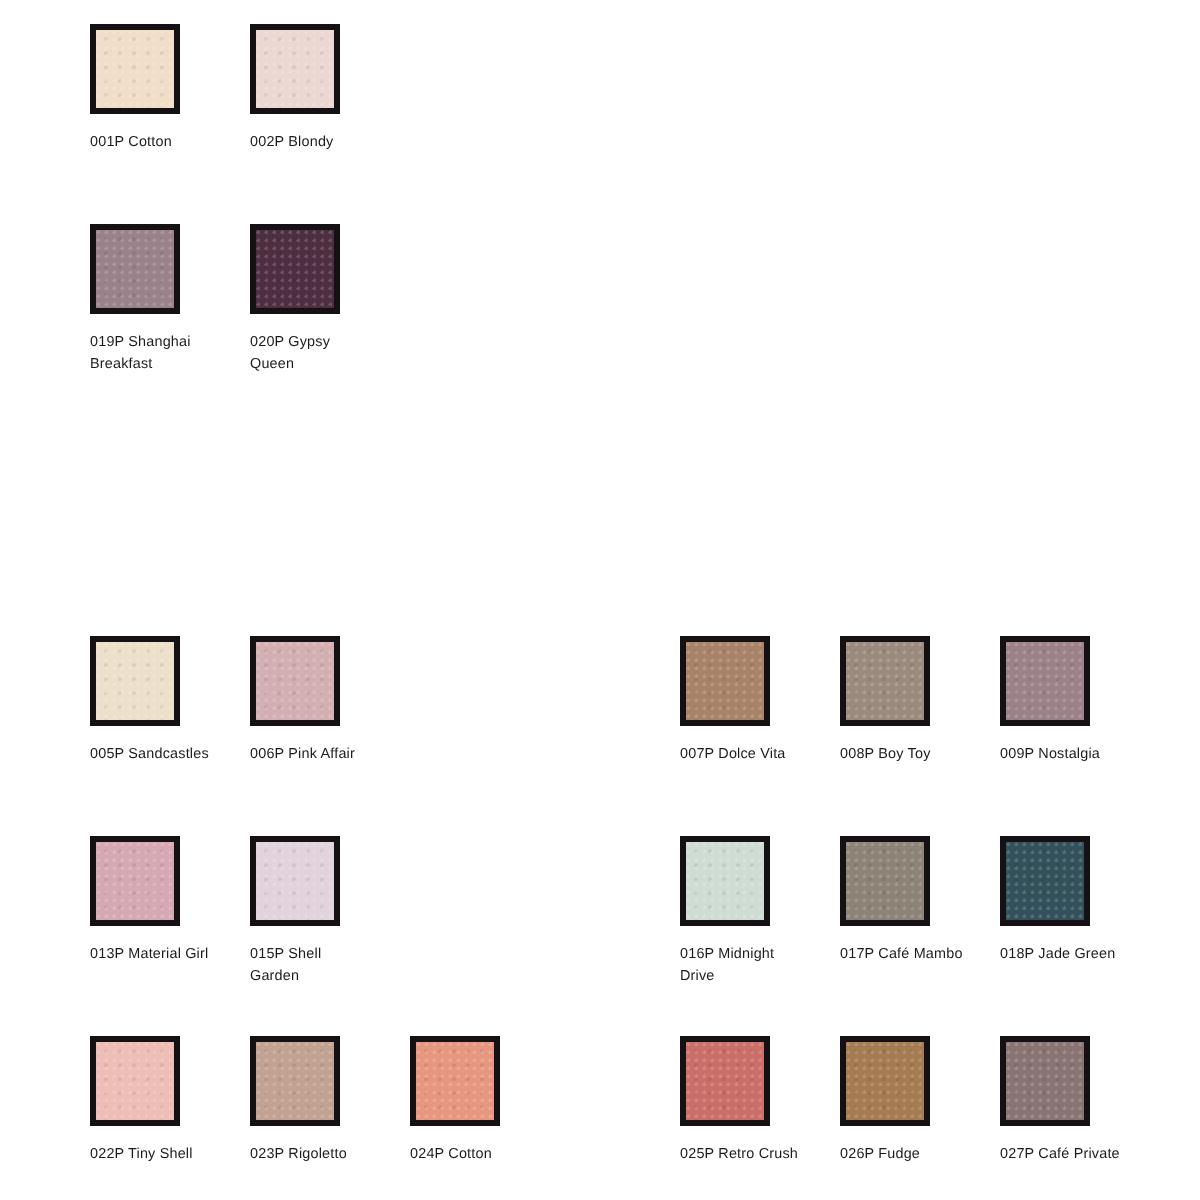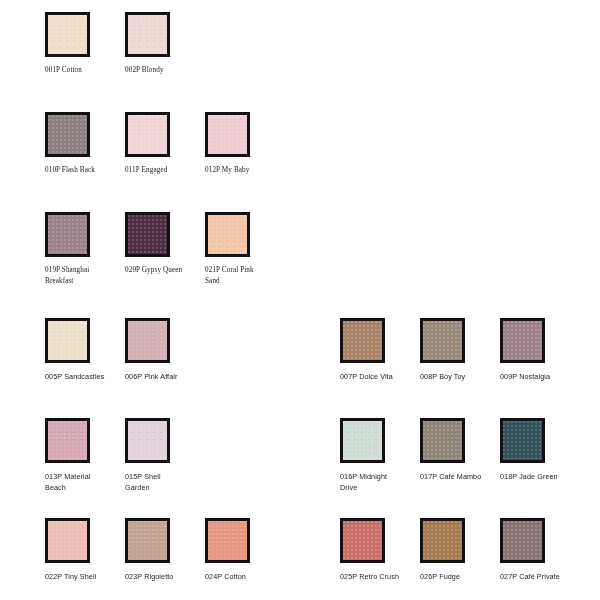--- a/index.html
+++ b/index.html
@@ -19,21 +19,21 @@
     position: relative;
     width: 600px;
     height: 600px;
     background: #ffffff;
   }
 
   
   .block {
     position: absolute;
   }
-  #block-left  { left: 45px;  top: 12px; font-family: Liberation Serif, serif; }
+  #block-left  { left: 45px;  top: 12px; }
   #block-lower-left  { left: 45px;  top: 318px; }
   #block-lower-right { left: 340px; top: 318px; }
 
   .row {
     display: flex;
   }
 
   .cell {
     width: 80px;
     box-sizing: border-box;
@@ -88,55 +88,29 @@
         <div class="cell">
           <div class="swatch-frame" style="border-color: rgb(20, 16, 19);">
             <div class="swatch-fill" style="background-image: radial-gradient(circle at 30% 30%, rgba(255, 255, 255, 0.16) 0px, rgba(255, 255, 255, 0.16) 1px, rgba(0, 0, 0, 0) 1px), radial-gradient(circle at 70% 65%, rgba(0, 0, 0, 0.07) 0px, rgba(0, 0, 0, 0.07) 1px, rgba(0, 0, 0, 0) 1px), linear-gradient(rgb(236, 215, 211), rgb(236, 215, 211));"></div>
           </div>
           <div class="label">002P Blondy</div>
         </div>
       </div>
       <div class="row row-h-a">
         <div class="cell">
           <div class="swatch-frame" style="border-color: rgb(20, 16, 19);">
-            <div class="swatch-fill" style="background-image: radial-gradient(circle at 30% 30%, rgba(255, 255, 255, 0.16) 0px, rgba(255, 255, 255, 0.16) 1px, rgba(0, 0, 0, 0) 1px), radial-gradient(circle at 70% 65%, rgba(0, 0, 0, 0.07) 0px, rgba(0, 0, 0, 0.07) 1px, rgba(0, 0, 0, 0) 1px), linear-gradient(rgb(140, 129, 128), rgb(140, 129, 128));"></div>
-          </div>
-          <div class="label">010P Flash Back</div>
-        </div>
-        <div class="cell">
-          <div class="swatch-frame" style="border-color: rgb(20, 16, 19);">
-            <div class="swatch-fill" style="background-image: radial-gradient(circle at 30% 30%, rgba(255, 255, 255, 0.16) 0px, rgba(255, 255, 255, 0.16) 1px, rgba(0, 0, 0, 0) 1px), radial-gradient(circle at 70% 65%, rgba(0, 0, 0, 0.07) 0px, rgba(0, 0, 0, 0.07) 1px, rgba(0, 0, 0, 0) 1px), linear-gradient(rgb(238, 212, 212), rgb(238, 212, 212));"></div>
-          </div>
-          <div class="label">011P Engaged</div>
-        </div>
-        <div class="cell">
-          <div class="swatch-frame" style="border-color: rgb(20, 16, 19);">
-            <div class="swatch-fill" style="background-image: radial-gradient(circle at 30% 30%, rgba(255, 255, 255, 0.16) 0px, rgba(255, 255, 255, 0.16) 1px, rgba(0, 0, 0, 0) 1px), radial-gradient(circle at 70% 65%, rgba(0, 0, 0, 0.07) 0px, rgba(0, 0, 0, 0.07) 1px, rgba(0, 0, 0, 0) 1px), linear-gradient(rgb(239, 204, 209), rgb(239, 204, 209));"></div>
-          </div>
-          <div class="label">012P My Baby</div>
-        </div>
-      </div>
-      <div class="row row-h-a">
-        <div class="cell">
-          <div class="swatch-frame" style="border-color: rgb(20, 16, 19);">
             <div class="swatch-fill" style="background-image: radial-gradient(circle at 30% 30%, rgba(255, 255, 255, 0.16) 0px, rgba(255, 255, 255, 0.16) 1px, rgba(0, 0, 0, 0) 1px), radial-gradient(circle at 70% 65%, rgba(0, 0, 0, 0.07) 0px, rgba(0, 0, 0, 0.07) 1px, rgba(0, 0, 0, 0) 1px), linear-gradient(rgb(155, 129, 137), rgb(155, 129, 137));"></div>
           </div>
           <div class="label">019P Shanghai Breakfast</div>
         </div>
         <div class="cell">
           <div class="swatch-frame" style="border-color: rgb(20, 16, 19);">
             <div class="swatch-fill" style="background-image: radial-gradient(circle at 30% 30%, rgba(255, 255, 255, 0.16) 0px, rgba(255, 255, 255, 0.16) 1px, rgba(0, 0, 0, 0) 1px), radial-gradient(circle at 70% 65%, rgba(0, 0, 0, 0.07) 0px, rgba(0, 0, 0, 0.07) 1px, rgba(0, 0, 0, 0) 1px), linear-gradient(rgb(78, 47, 65), rgb(78, 47, 65));"></div>
           </div>
           <div class="label">020P Gypsy Queen</div>
-        </div>
-        <div class="cell">
-          <div class="swatch-frame" style="border-color: rgb(20, 16, 19);">
-            <div class="swatch-fill" style="background-image: radial-gradient(circle at 30% 30%, rgba(255, 255, 255, 0.16) 0px, rgba(255, 255, 255, 0.16) 1px, rgba(0, 0, 0, 0) 1px), radial-gradient(circle at 70% 65%, rgba(0, 0, 0, 0.07) 0px, rgba(0, 0, 0, 0.07) 1px, rgba(0, 0, 0, 0) 1px), linear-gradient(rgb(242, 197, 168), rgb(242, 197, 168));"></div>
-          </div>
-          <div class="label">021P Coral Pink Sand</div>
         </div>
       </div>
     </div>
   <div class="block" id="block-lower-left">
       <div class="row row-h-b">
         <div class="cell">
           <div class="swatch-frame" style="border-color: rgb(20, 16, 19);">
             <div class="swatch-fill" style="background-image: radial-gradient(circle at 30% 30%, rgba(255, 255, 255, 0.16) 0px, rgba(255, 255, 255, 0.16) 1px, rgba(0, 0, 0, 0) 1px), radial-gradient(circle at 70% 65%, rgba(0, 0, 0, 0.07) 0px, rgba(0, 0, 0, 0.07) 1px, rgba(0, 0, 0, 0) 1px), linear-gradient(rgb(236, 224, 203), rgb(236, 224, 203));"></div>
           </div>
           <div class="label">005P Sandcastles</div>
@@ -146,21 +120,21 @@
             <div class="swatch-fill" style="background-image: radial-gradient(circle at 30% 30%, rgba(255, 255, 255, 0.16) 0px, rgba(255, 255, 255, 0.16) 1px, rgba(0, 0, 0, 0) 1px), radial-gradient(circle at 70% 65%, rgba(0, 0, 0, 0.07) 0px, rgba(0, 0, 0, 0.07) 1px, rgba(0, 0, 0, 0) 1px), linear-gradient(rgb(211, 175, 177), rgb(211, 175, 177));"></div>
           </div>
           <div class="label">006P Pink Affair</div>
         </div>
       </div>
       <div class="row row-h-b">
         <div class="cell">
           <div class="swatch-frame" style="border-color: rgb(20, 16, 19);">
             <div class="swatch-fill" style="background-image: radial-gradient(circle at 30% 30%, rgba(255, 255, 255, 0.16) 0px, rgba(255, 255, 255, 0.16) 1px, rgba(0, 0, 0, 0) 1px), radial-gradient(circle at 70% 65%, rgba(0, 0, 0, 0.07) 0px, rgba(0, 0, 0, 0.07) 1px, rgba(0, 0, 0, 0) 1px), linear-gradient(rgb(214, 168, 180), rgb(214, 168, 180));"></div>
           </div>
-          <div class="label">013P Material Beach</div>
+          <div class="label">013P Material Girl</div>
         </div>
         <div class="cell">
           <div class="swatch-frame" style="border-color: rgb(20, 16, 19);">
             <div class="swatch-fill" style="background-image: radial-gradient(circle at 30% 30%, rgba(255, 255, 255, 0.16) 0px, rgba(255, 255, 255, 0.16) 1px, rgba(0, 0, 0, 0) 1px), radial-gradient(circle at 70% 65%, rgba(0, 0, 0, 0.07) 0px, rgba(0, 0, 0, 0.07) 1px, rgba(0, 0, 0, 0) 1px), linear-gradient(rgb(226, 210, 220), rgb(226, 210, 220));"></div>
           </div>
           <div class="label">015P Shell Garden</div>
         </div>
       </div>
       <div class="row row-h-b">
         <div class="cell">

